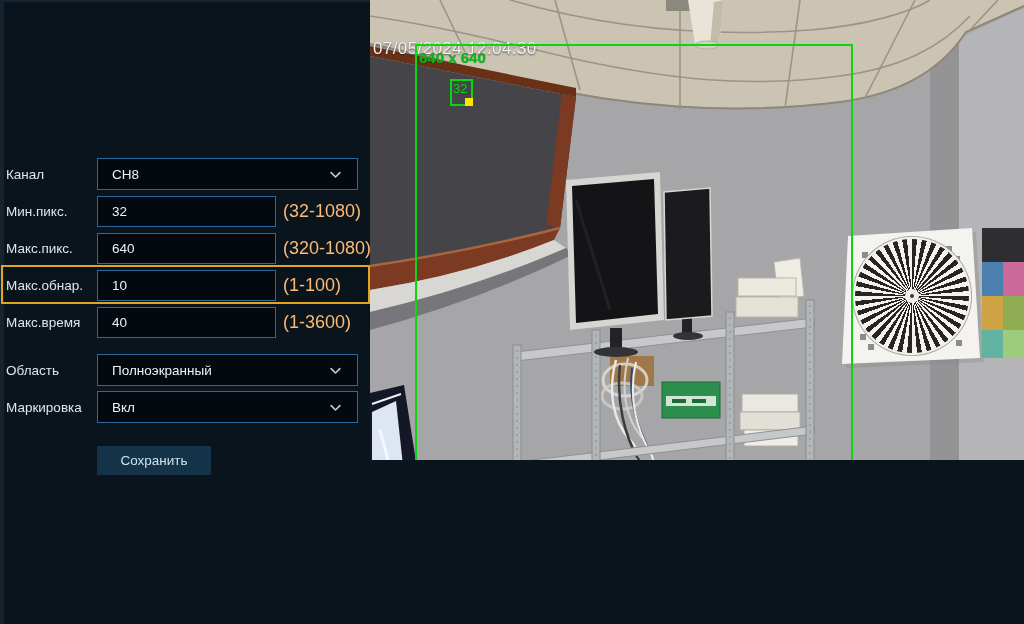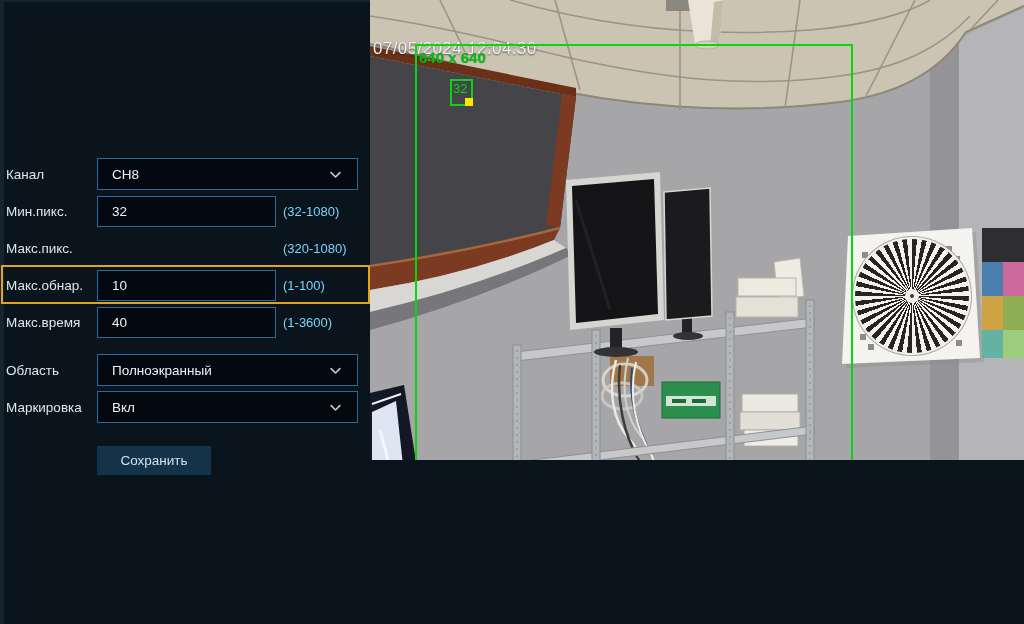--- a/index.html
+++ b/index.html
@@ -11,21 +11,21 @@
          box-shadow:inset 4px 2px 0 #16242f;}
   .row{position:absolute;left:0;width:370px;}
   .lbl{position:absolute;left:6px;top:0;height:100%;display:flex;align-items:center;
        color:#dfe6ea;font-size:13.5px;white-space:nowrap;}
   .field{position:absolute;left:97px;top:0;background:#03090f;border:1px solid #2a6a9f;
          box-sizing:border-box;display:flex;align-items:center;color:#eef2f5;
          font-size:13.5px;padding:0 14px;}
   .inputf{width:179px;height:31px;}
   .selectf{width:261px;height:32px;justify-content:space-between;cursor:pointer;}
   .range{position:absolute;left:283px;top:0;height:100%;display:flex;align-items:center;
-         color:#7dd3fc;font-size:13px;white-space:nowrap;}
+         color:#fdba74;font-size:18px;white-space:nowrap;}
   .chev{width:15px;height:15px;flex:0 0 auto;}
   .hl{position:absolute;left:1px;top:265px;width:369px;height:39px;box-sizing:border-box;
       border:2px solid #e2a31d;pointer-events:none;}
   .save{position:absolute;left:97px;top:446px;width:114px;height:29px;background:#143349;
         color:#cfe2ef;font-size:13.5px;border:none;cursor:pointer;}
 
   
   .r0{top:158px;height:32px;} .r1{top:196px;height:31px;} .r2{top:233px;height:31px;}
   .r3{top:270px;height:31px;} .r4{top:307px;height:31px;} .r5{top:354px;height:32px;}
   .r6{top:391px;height:32px;}
@@ -73,20 +73,23 @@
     <div class="row r1">
       <span class="lbl">Мин.пикс.</span>
       <div class="field inputf">
         <span>32</span>
       </div>
       <span class="range">(32-1080)</span>
     </div>
 
     <div class="row r2">
       <span class="lbl">Макс.пикс.</span>
+      <div class="field inputf">
+        <span>640</span>
+      </div>
       <span class="range">(320-1080)</span>
     </div>
 
     <div class="row r3">
       <span class="lbl">Макс.обнар.</span>
       <div class="field inputf">
         <span>10</span>
       </div>
       <span class="range">(1-100)</span>
     </div>

